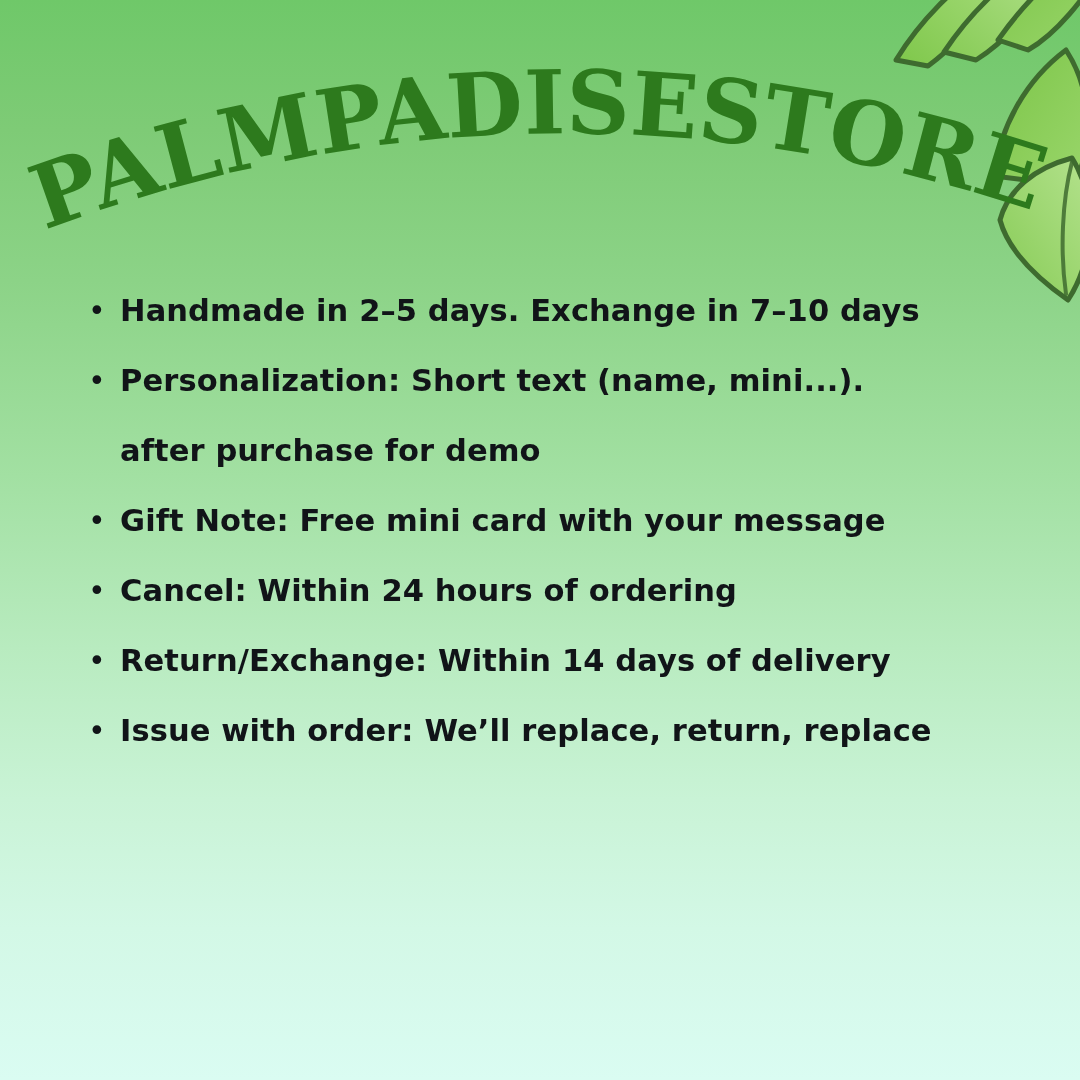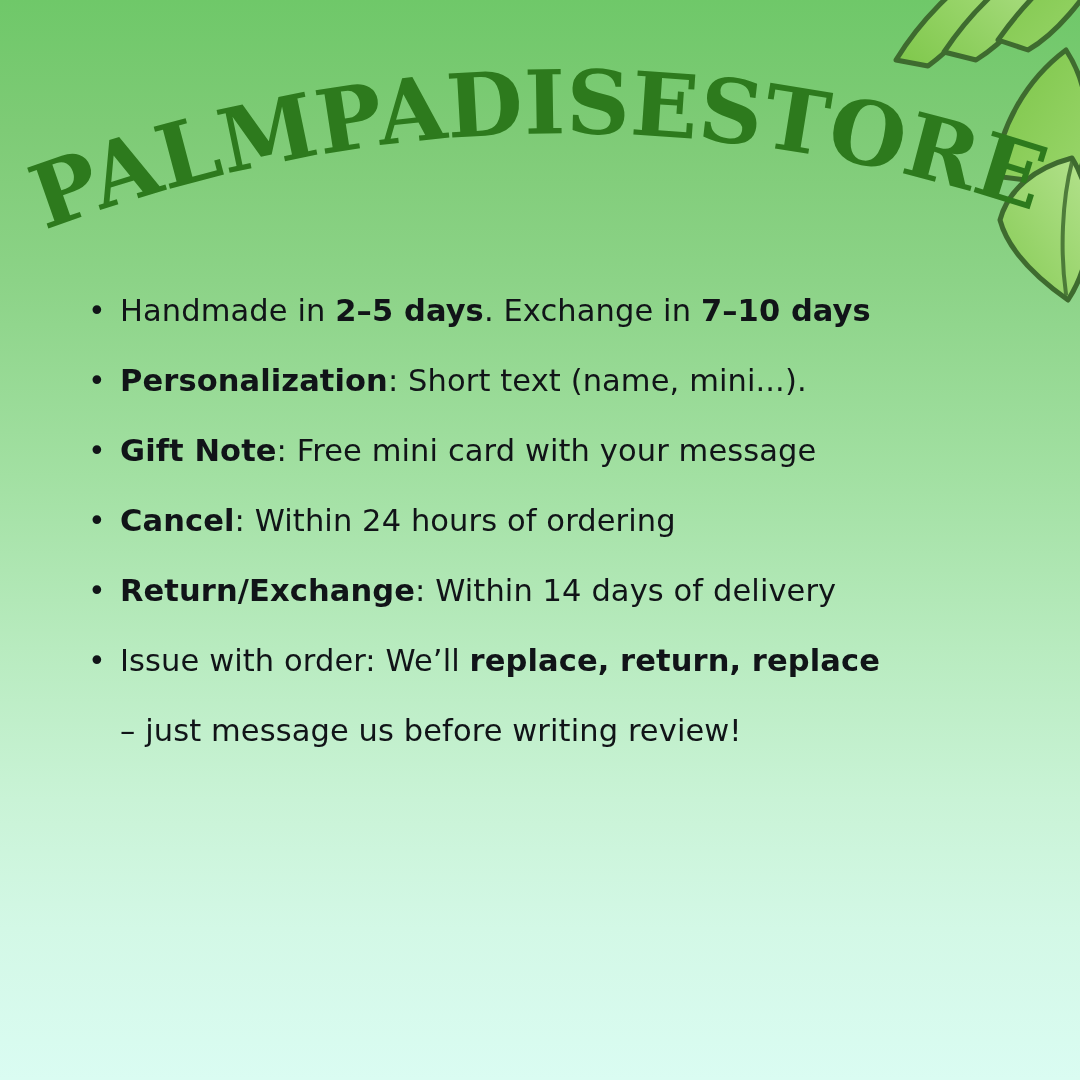--- a/index.html
+++ b/index.html
@@ -74,21 +74,21 @@
     line-height:70px;
   }
   .cont{
     display:block;
     padding-left:62px;
   }
   .cont.flush{
     padding-left:10px;
   }
   .b{font-weight:700;}
-  .nb{font-weight:400;}
+  .nb{font-weight:700;}
 </style>
 </head>
 <body>
 
 <div id="canvas">
 
   <div id="leaves">
     <svg viewBox="0 0 230 320" xmlns="http://www.w3.org/2000/svg" aria-hidden="true">
       <defs>
         <linearGradient id="lf1" x1="0" y1="1" x2="1" y2="0">
@@ -129,29 +129,29 @@
       </text>
     </svg>
   </div>
 
   <div id="policy-list">
       <div>
         <div class="bullet-row"><span class="dot">•</span><span class="nb">Handmade in </span><span class="b">2–5 days</span><span class="nb">. Exchange in </span><span class="b">7–10 days</span></div>
       </div>
       <div>
         <div class="bullet-row"><span class="dot">•</span><span class="b">Personalization</span><span class="nb">: Short text (name, mini...).</span></div>
+        <div class="cont"><span class="nb">after purchase for demo</span></div>
       </div>
       <div>
         <div class="bullet-row"><span class="dot">•</span><span class="b">Gift Note</span><span class="nb">: Free mini card with your message</span></div>
       </div>
       <div>
         <div class="bullet-row"><span class="dot">•</span><span class="b">Cancel</span><span class="nb">: Within 24 hours of ordering</span></div>
       </div>
       <div>
         <div class="bullet-row"><span class="dot">•</span><span class="b">Return/Exchange</span><span class="nb">: Within 14 days of delivery</span></div>
       </div>
       <div>
         <div class="bullet-row"><span class="dot">•</span><span class="nb">Issue with order: We’ll </span><span class="b">replace, return, replace</span></div>
-        <div class="cont"><span class="nb">– just message us before writing review!</span></div>
       </div>
     </div>
 
 </div>
 
 </body></html>

